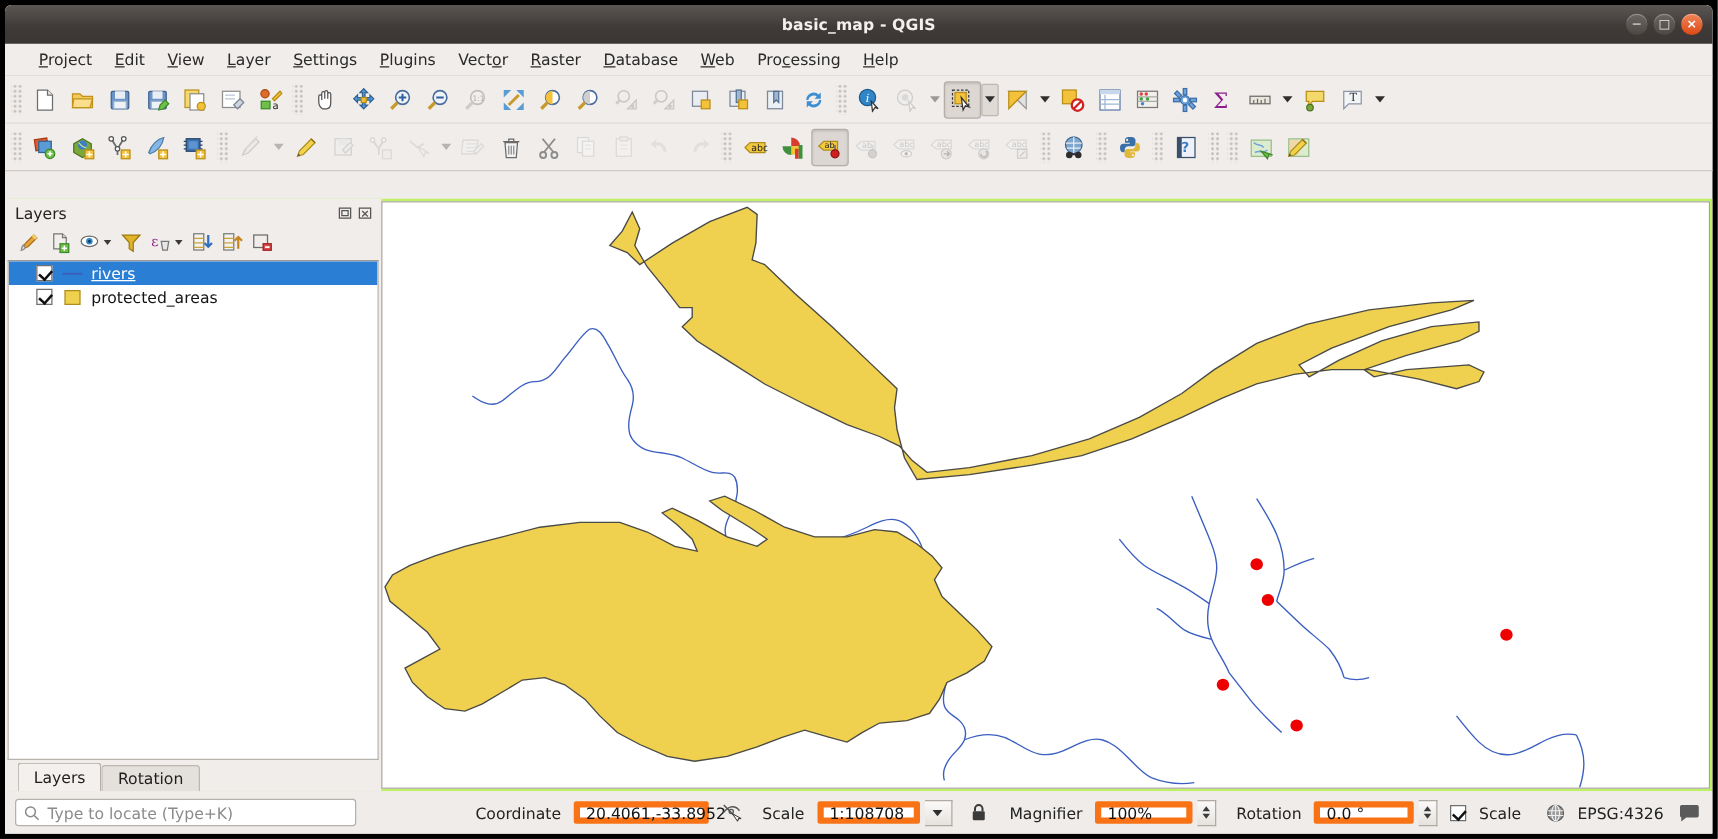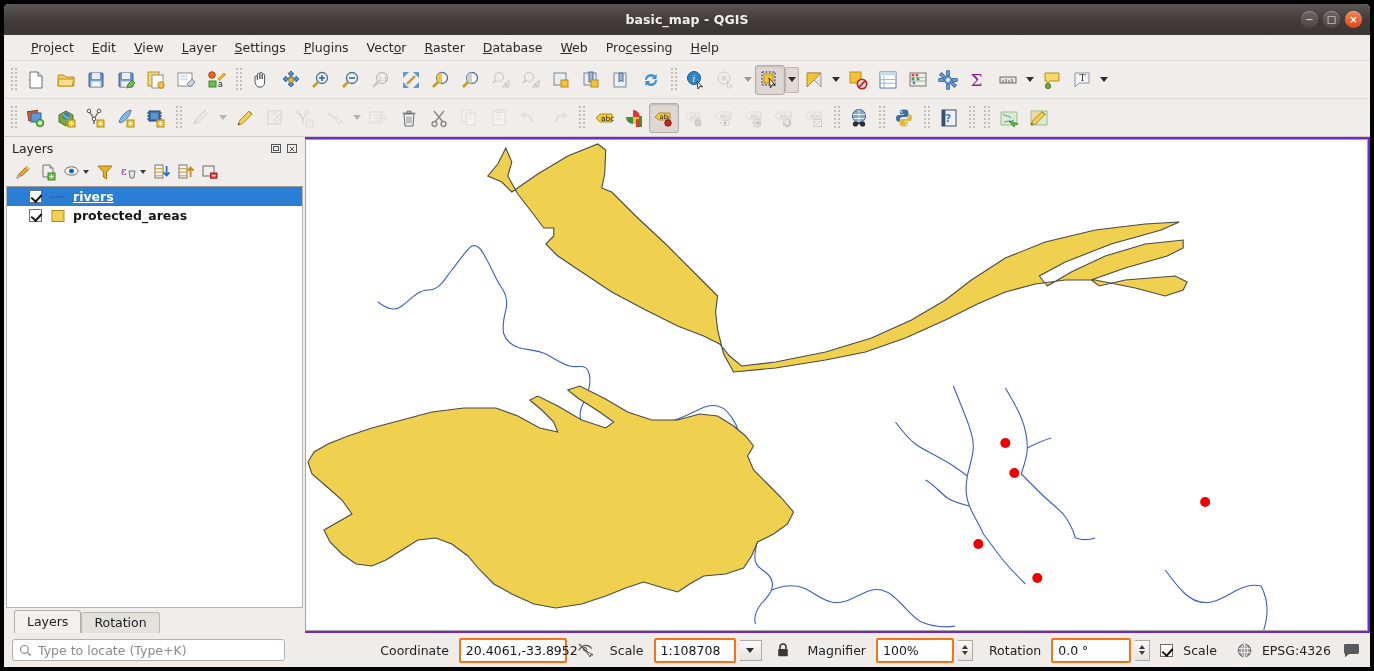--- a/index.html
+++ b/index.html
@@ -45,35 +45,35 @@
                  box-shadow:inset 0 1px 2px rgba(0,0,0,.14); }
   .tbtn.dis { opacity:.38; }
   .tbtn svg { display:block; }
   .arrowbtn { width:14px; height:30px; flex:0 0 14px; display:flex;
               align-items:center; justify-content:center; }
   .arrowbtn.boxed { background:#dfdad5; border:1px solid #bdb7b1; border-radius:2px; height:26px;}
   .caret { width:0; height:0; border-left:4px solid transparent; border-right:4px solid transparent;
            border-top:5px solid #2f2f2f; }
 
   
-  #body { flex:1 1 auto; display:flex; min-height:0; background:#6d28d9; }
+  #body { flex:1 1 auto; display:flex; min-height:0; background:#bef264;margin-top:22px; }
 
   #dock { width:301px; flex:0 0 301px; display:flex; flex-direction:column;
           background:#f0edeb; padding:0 2px 0 2px; }
   #dock-title { height:22px; display:flex; align-items:center; padding:0 4px 0 6px;
                 font-size:12.5px; color:#232323; }
   #dock-title .t { flex:1 1 auto; }
   .dockbtn { width:13px; height:13px; margin-left:3px; position:relative; }
   #layers-toolbar { height:26px; display:flex; align-items:center; padding-left:7px; gap:2px; }
   .ltbtn { width:22px; height:22px; display:flex; align-items:center; justify-content:center; }
   .ltcaret { width:0;height:0;border-left:3.5px solid transparent;border-right:3.5px solid transparent;
              border-top:4.5px solid #3a3a3a; margin-left:-2px; margin-right:3px; }
 
   #layer-list { flex:1 1 auto; background:#ffffff; border:1px solid #b9b3ae;
-                border-top-color:#9d9791; margin:1px 0 0 0; overflow:hidden;font-weight:bold; }
+                border-top-color:#9d9791; margin:1px 0 0 0; overflow:hidden; }
   .layer-row { height:19px; display:flex; align-items:center; padding-left:22px; gap:0; }
   .layer-row.sel { background:#2a7fd4; }
   .lcheck { width:13px; height:13px; flex:0 0 13px; background:#fff;
             border:1px solid #6f6f6f; position:relative; margin-right:6px; }
   .lcheck:after { content:""; position:absolute; left:3px; top:1px; width:5px; height:8px;
                   border:solid #111; border-width:0 2px 2px 0; transform:rotate(42deg); }
   .lsym { width:20px; height:14px; flex:0 0 20px; display:flex; align-items:center;
           justify-content:center; margin-right:5px; }
   .lname { font-size:12.5px; color:#141414; white-space:nowrap; }
   .layer-row.sel .lname { color:#ffffff; text-decoration:underline; }
@@ -91,21 +91,21 @@
 
   
   #locatebar { height:34px; flex:0 0 34px; background:#efecea; display:flex; align-items:center; }
   #locate { margin-left:8px; width:273px; height:22px; background:#fff;
             border:1px solid #b6b0ab; border-radius:3px; display:flex; align-items:center;
             padding:0 6px; gap:6px; }
   #locate .ph { color:#8b8b8b; font-size:12.5px; }
 
   #statusbar { flex:1 1 auto; display:flex; align-items:center; gap:4px; height:34px; }
   .sb-label { font-size:12.5px; color:#232323; margin:0 6px; white-space:nowrap; }
-  .sb-field { height:25px; background:#fff; border:2px solid #f97316; border-radius:2px;
+  .sb-field { height:18px; background:#fff; border:5px solid #f97316; border-radius:2px;
               display:flex; align-items:center; padding:0 5px; font-size:12.5px; color:#151515; }
   .sb-spin { height:21px; width:15px; border:1px solid #b0aaa5; border-left:none;
              background:linear-gradient(#fbfaf9,#e6e2de); display:flex; flex-direction:column;
              align-items:center; justify-content:center; gap:2px; }
   .sp-up,.sp-dn{width:0;height:0;border-left:3px solid transparent;border-right:3px solid transparent;}
   .sp-up{border-bottom:4px solid #3b3b3b;} .sp-dn{border-top:4px solid #3b3b3b;}
   .sb-drop { height:21px; width:22px; border:1px solid #b0aaa5; border-left:none;
              background:linear-gradient(#fbfaf9,#e6e2de); display:flex; align-items:center; justify-content:center; }
   .sb-check { width:13px; height:13px; background:#fff; border:1px solid #6f6f6f;
               position:relative; margin-left:6px; }

